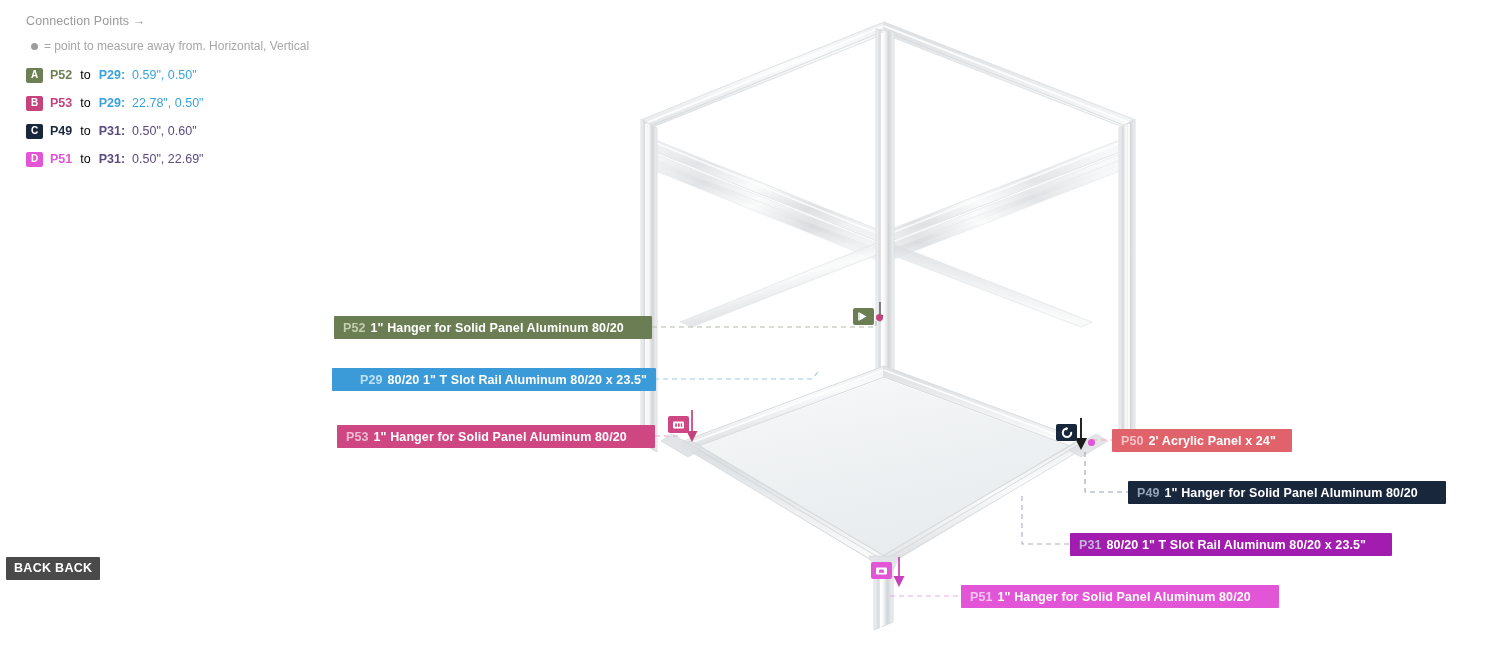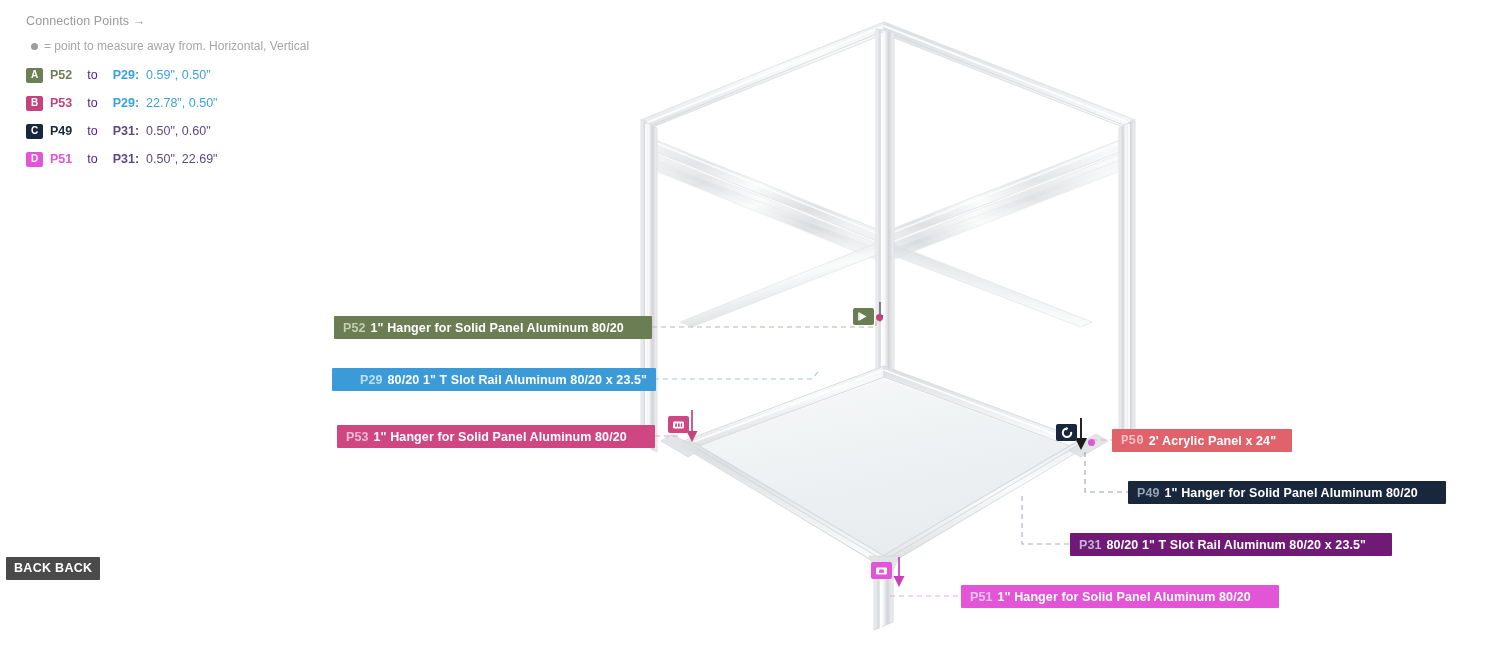--- a/index.html
+++ b/index.html
@@ -59,21 +59,21 @@
     color: #fff;
     font-size: 10px;
     font-weight: bold;
     display: flex;
     align-items: center;
     justify-content: center;
     flex: 0 0 auto;
     line-height: 1;
   }
   .lg-src { font-weight: bold; }
-  .lg-to  { color: #4c1d95; font-weight: normal; margin: 0 8px; }
+  .lg-to  { color: #000000; font-weight: normal; margin: 0 1px; }
   .lg-dst { font-weight: bold; }
   .lg-val { font-weight: normal; }
 
   
   #viewport {
     position: absolute;
     left: 0; top: 0;
     width: 1485px; height: 664px;
     pointer-events: none;
   }
@@ -338,28 +338,28 @@
       </div>
       <div class="callout" style="left: 332px; top: 368px; min-width: 322px; background: rgb(59, 154, 216); padding-left: 28px;">
         <span class="cid" style="color: rgb(191, 224, 245); opacity: 1;">P29</span>
         <span class="ctext">80/20 1" T Slot Rail Aluminum 80/20 x 23.5"</span>
       </div>
       <div class="callout" style="left: 337px; top: 425px; min-width: 318px; background: rgb(207, 71, 130);">
         <span class="cid" style="color: rgb(240, 188, 211); opacity: 1;">P53</span>
         <span class="ctext">1" Hanger for Solid Panel Aluminum 80/20</span>
       </div>
       <div class="callout" style="left: 1112px; top: 429px; min-width: 180px; background: rgb(224, 99, 107);">
-        <span class="cid" style="color: rgb(245, 194, 197); opacity: 1; font-family: Liberation Mono, monospace;">P50</span>
+        <span class="cid" style="color: rgb(245, 194, 197); opacity: 1;">P50</span>
         <span class="ctext">2' Acrylic Panel x 24"</span>
       </div>
       <div class="callout" style="left: 1128px; top: 481px; min-width: 318px; background: rgb(25, 39, 61);">
         <span class="cid" style="color: rgb(150, 163, 182); opacity: 1;">P49</span>
         <span class="ctext">1" Hanger for Solid Panel Aluminum 80/20</span>
       </div>
-      <div class="callout" style="left: 1070px; top: 533px; min-width: 322px; background: #701a75;">
+      <div class="callout" style="left: 1070px; top: 533px; min-width: 322px; background: #a21caf;">
         <span class="cid" style="color: rgb(192, 182, 215); opacity: 1;">P31</span>
         <span class="ctext">80/20 1" T Slot Rail Aluminum 80/20 x 23.5"</span>
       </div>
       <div class="callout" style="left: 961px; top: 585px; min-width: 318px; background: rgb(225, 85, 214);">
         <span class="cid" style="color: rgb(247, 195, 242); opacity: 1;">P51</span>
         <span class="ctext">1" Hanger for Solid Panel Aluminum 80/20</span>
       </div>
     </div>
 
   <div id="pin-layer">

